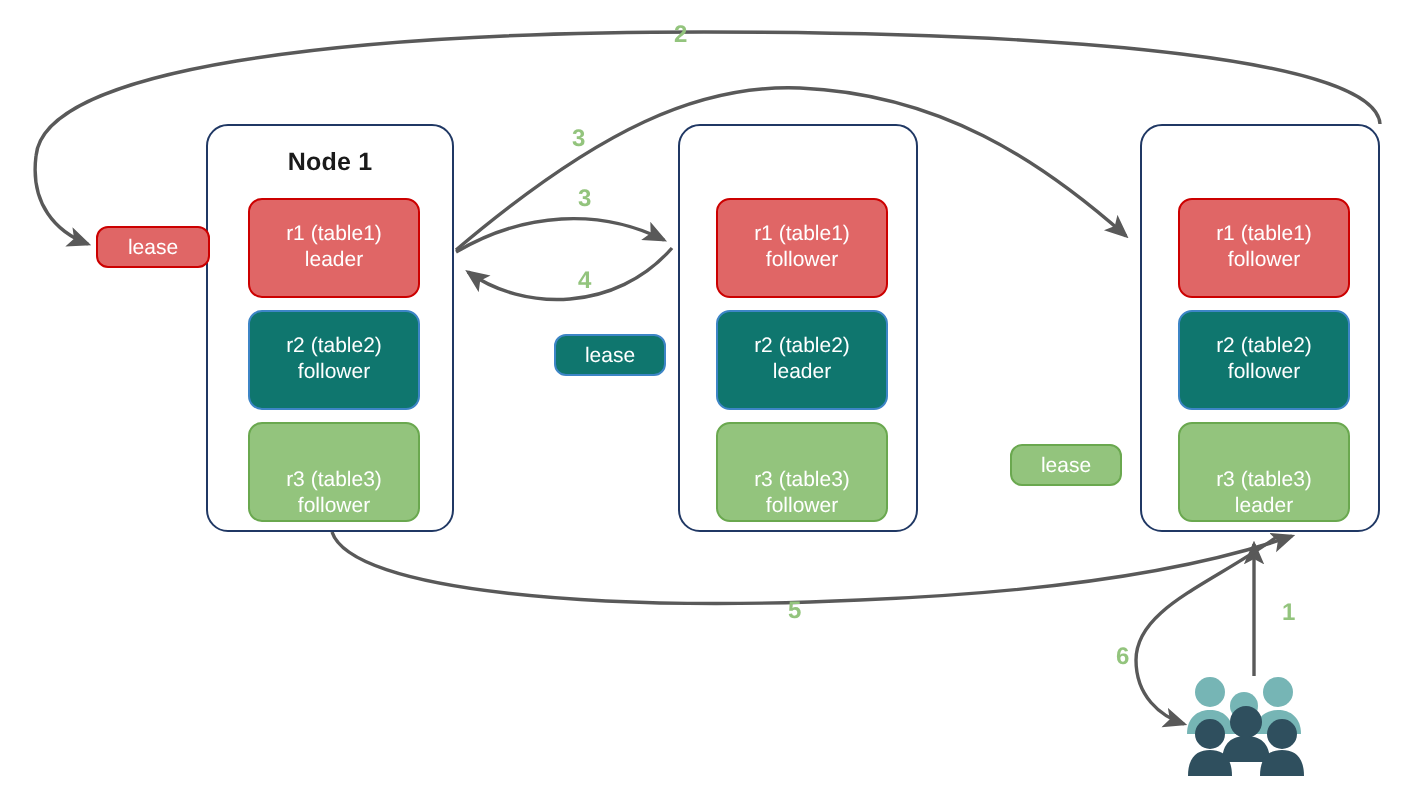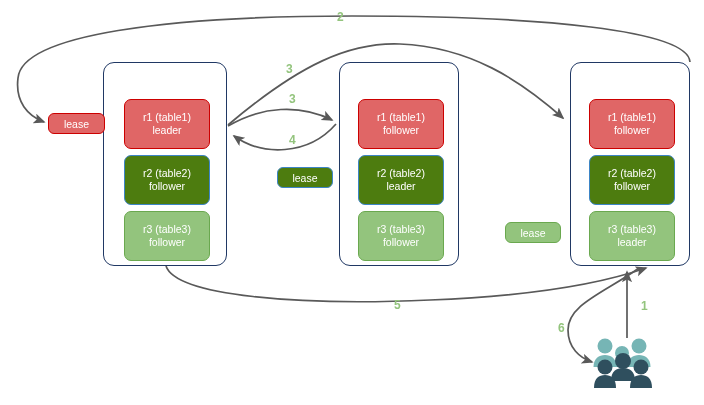--- a/index.html
+++ b/index.html
@@ -50,22 +50,22 @@
     flex-direction: column;
     align-items: center;
     justify-content: center;
     color: #ffffff;
     font-size: 10.5px;
     line-height: 13px;
     text-align: center;
   }
   .replica .r-line { display: block; white-space: nowrap; }
   .rep-red   { background: #e06666; border: 1.3px solid #cc0000; }
-  .rep-blue  { background: #4d7c0f; border: 1.3px solid #3d85c6; }
-  .rep-green { background: #93c47d; border: 1.3px solid #6aa84f; }
+  .rep-blue  { background: #0f766e; border: 1.3px solid #3d85c6; }
+  .rep-green { background: #93c47d; border: 1.3px solid #6aa84f; justify-content: flex-end; }
 
   .lease {
     position: absolute;
     box-sizing: border-box;
     border-radius: 6px;
     display: flex;
     align-items: center;
     justify-content: center;
     color: #ffffff;
     font-size: 10.5px;
@@ -108,20 +108,21 @@
     <path d="M 336,124 C 308,156 262,156 234,136" fill="none" stroke="#595959" stroke-width="1.7" marker-end="url(#arrowhead)"></path>
 
     <path d="M 166,266 C 176,296 300,306 430,300 C 530,296 600,284 646,268" fill="none" stroke="#595959" stroke-width="1.7" marker-end="url(#arrowhead)"></path>
 
     <path d="M 627,338 L 627,272" fill="none" stroke="#595959" stroke-width="1.7" marker-end="url(#arrowhead)"></path>
 
     <path d="M 639,268 C 606,292 568,304 568,330 C 568,348 580,358 592,362" fill="none" stroke="#595959" stroke-width="1.7" marker-end="url(#arrowhead)"></path>
   </svg>
 
   <div class="node-box" style="left:103px; top:62px; width:124px; height:204px;">
+    <div class="node-title" style="top:11px;">Node 1</div>
 
     <div class="replica rep-red" style="left:20px; top:36px; width:86px; height:50px;">
       <span class="r-line">r1 (table1)</span>
       <span class="r-line">leader</span>
     </div>
 
     <div class="replica rep-blue" style="left:20px; top:92px; width:86px; height:50px;">
       <span class="r-line">r2 (table2)</span>
       <span class="r-line">follower</span>
     </div>

